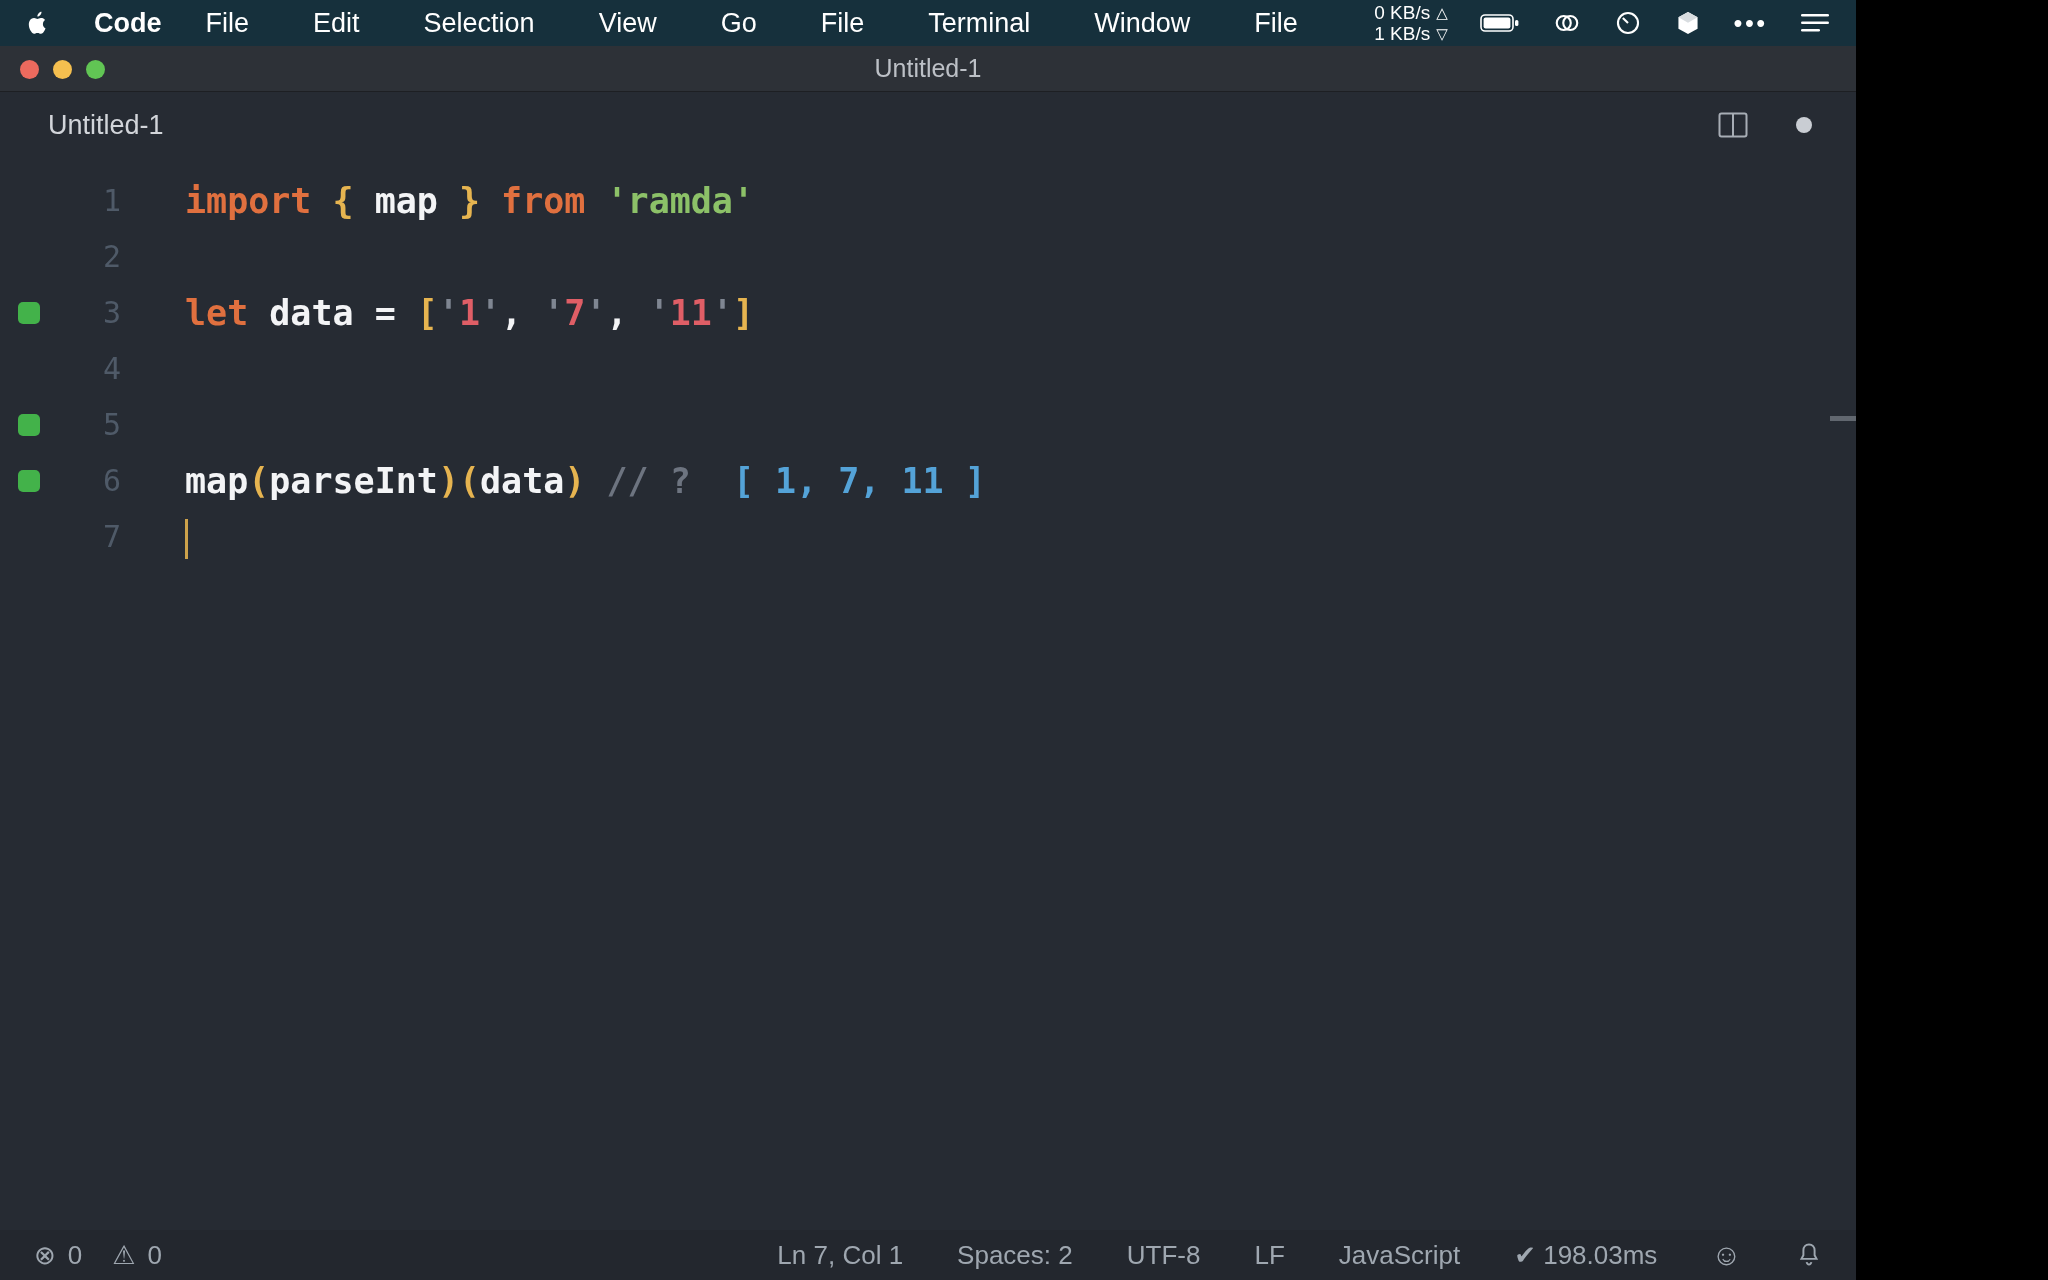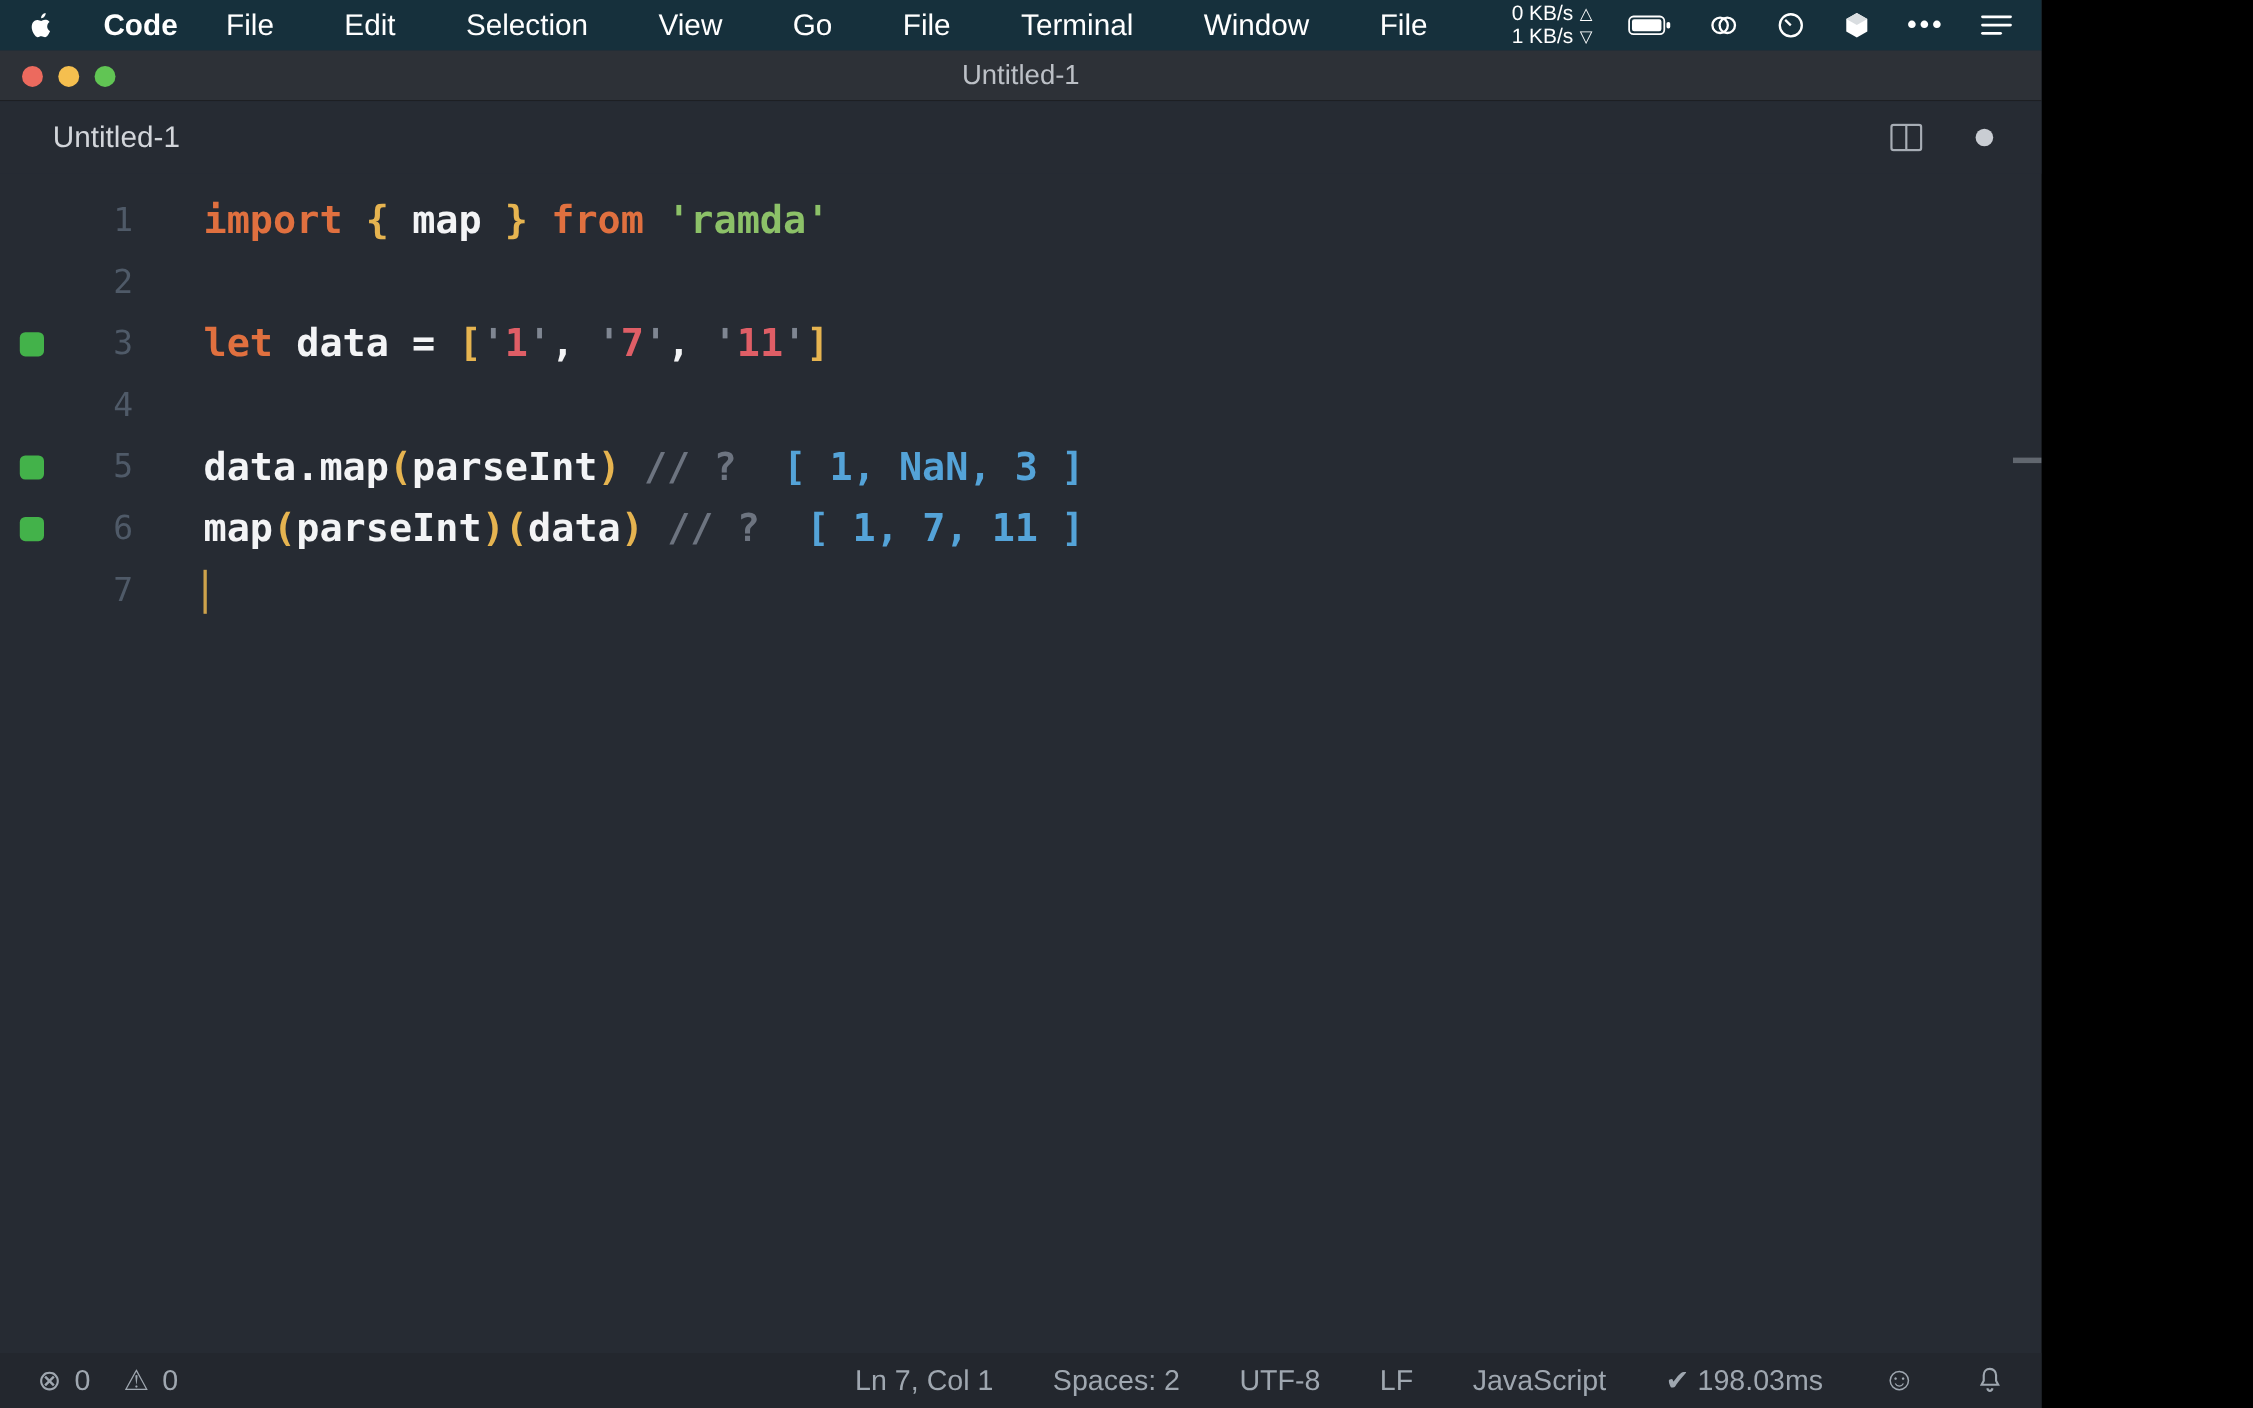--- a/index.html
+++ b/index.html
@@ -207,21 +207,20 @@
         <span class="lbody"><span class="tk-kw">let</span><span class="tk-pl"> data = </span><span class="tk-br">[</span><span class="tk-q">'</span><span class="tk-num">1</span><span class="tk-q">'</span><span class="tk-pl">, </span><span class="tk-q">'</span><span class="tk-num">7</span><span class="tk-q">'</span><span class="tk-pl">, </span><span class="tk-q">'</span><span class="tk-num">11</span><span class="tk-q">'</span><span class="tk-br">]</span></span>
       </div>
       <div class="line">
         <span class="cov"></span>
         <span class="lnum">4</span>
         <span class="lbody"></span>
       </div>
       <div class="line">
         <span class="cov on"></span>
         <span class="lnum">5</span>
-        <span class="lbody"><span class="tk-pl">data.map</span><span class="tk-br">(</span><span class="tk-pl">parseInt</span><span class="tk-br">)</span><span class="tk-pl"> </span><span class="tk-cm">// ?</span><span class="tk-pl">  </span><span class="tk-res">[ 1, NaN, 3 ]</span></span>
       </div>
       <div class="line">
         <span class="cov on"></span>
         <span class="lnum">6</span>
         <span class="lbody"><span class="tk-pl">map</span><span class="tk-br">(</span><span class="tk-pl">parseInt</span><span class="tk-br">)</span><span class="tk-br">(</span><span class="tk-pl">data</span><span class="tk-br">)</span><span class="tk-pl"> </span><span class="tk-cm">// ?</span><span class="tk-pl">  </span><span class="tk-res">[ 1, 7, 11 ]</span></span>
       </div>
       <div class="line">
         <span class="cov"></span>
         <span class="lnum">7</span>
         <span class="lbody"><span class="cursor"></span></span>

